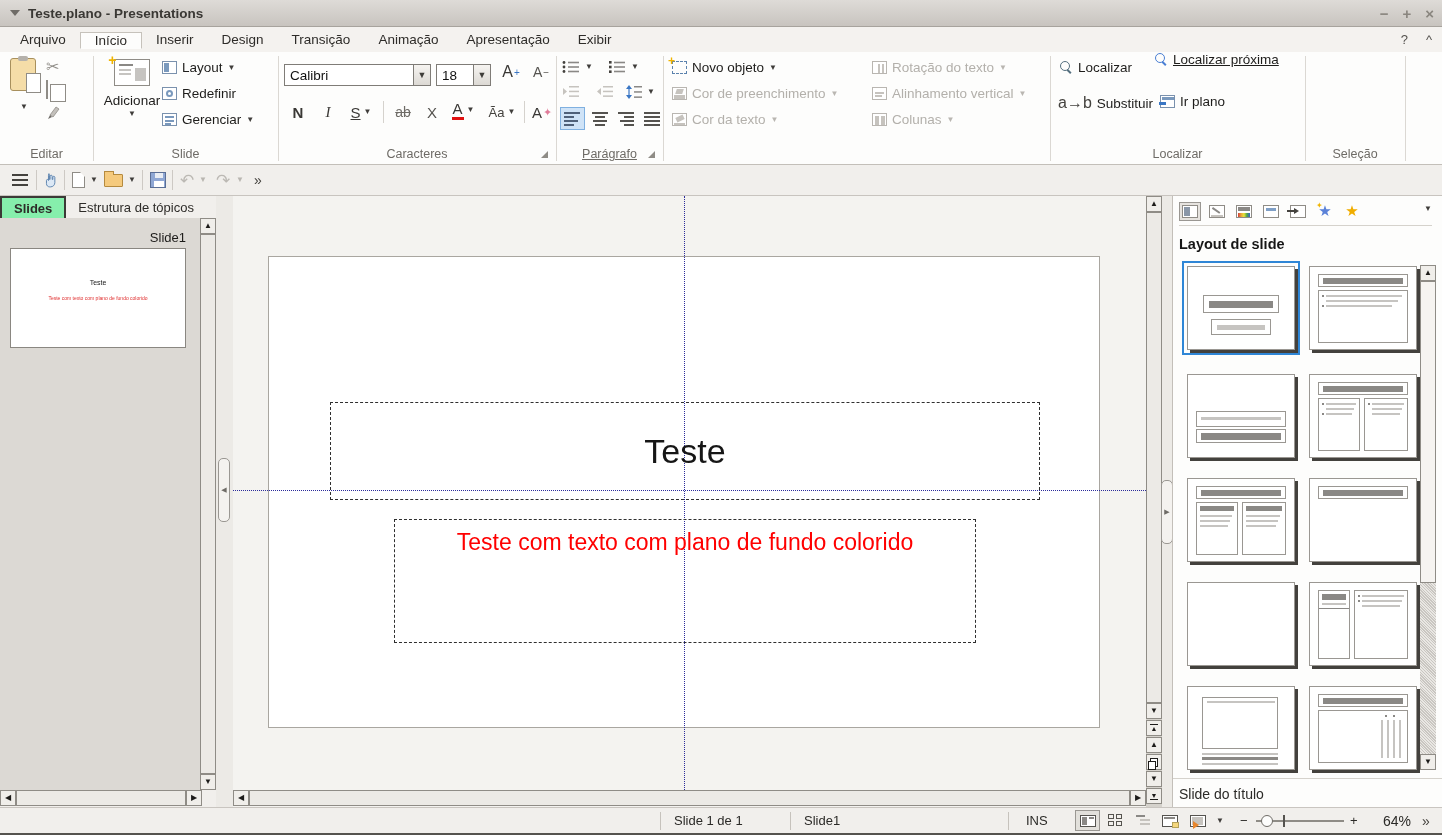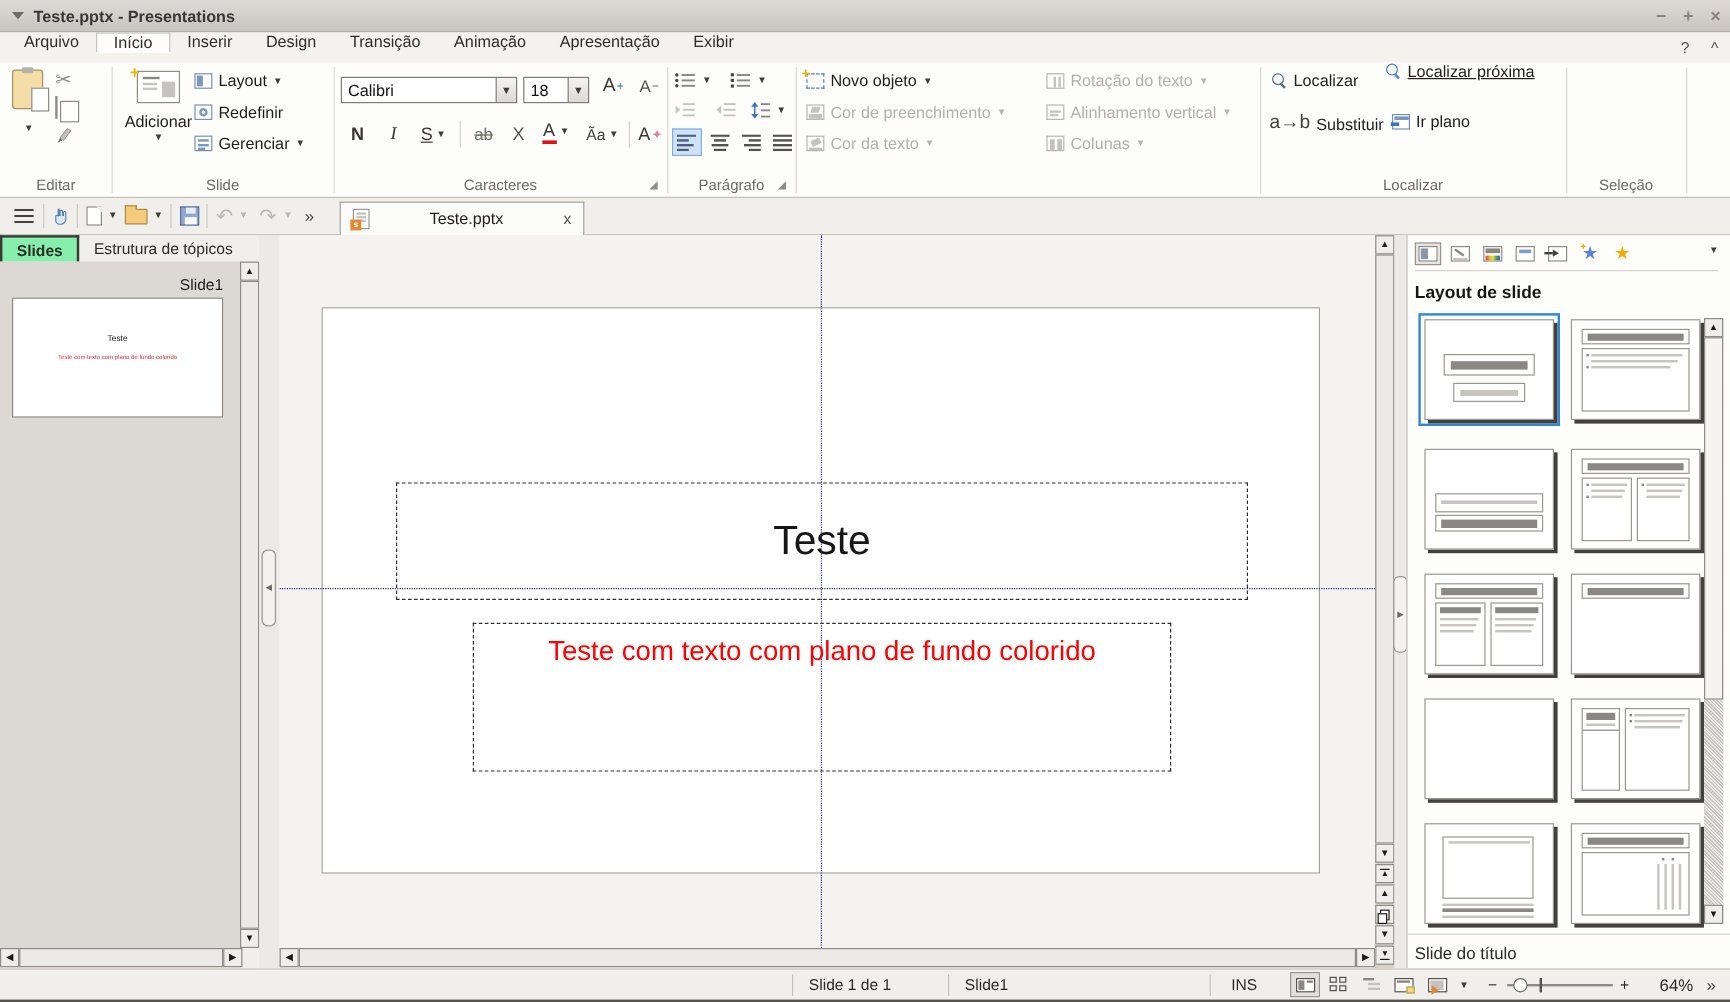--- a/index.html
+++ b/index.html
@@ -13,21 +13,21 @@
     background:linear-gradient(#dedbd7,#c8c4bf); border-bottom:1px solid #a7a39d;
     display:flex; align-items:center; }
   .title-caret { width:0;height:0;border-left:5px solid transparent;border-right:5px solid transparent;
     border-top:6px solid #6f6c67; margin:0 8px 0 10px; }
   .title-text { font-size:13.5px; font-weight:bold; color:#3a3834; }
   .win-controls { position:absolute; right:8px; top:0; height:27px; display:flex; align-items:center; gap:14px; }
   .win-btn { font-size:15px; font-weight:bold; color:#8a867f; line-height:1; }
 
   
   .menubar { left:0; top:27px; width:1442px; height:25px; background:#f4f2ef;
-    display:flex; align-items:flex-start; padding-left:6px; font-size:13.5px; color:#2e2c29; }
+    display:flex; align-items:center; padding-left:6px; font-size:13.5px; color:#2e2c29; }
   .menu-item { display:flex; align-items:center; padding:0 14px; }
   .menu-item.active { background:#fdfdfc; border:1px solid #c6c2bb; border-bottom:1px solid #fdfdfc;
     margin-bottom:-1px; }
   .menu-right { position:absolute; right:10px; top:27px; height:25px; display:flex; align-items:center; gap:18px;
     color:#55534f; font-size:13px; }
 
   
   .ribbon { left:0; top:52px; width:1442px; height:113px; background:#fdfdfc; border-bottom:1px solid #c3bfb9; }
   .grp-sep { position:absolute; top:4px; width:1px; height:105px; background:#dbd8d3; }
   .grp-label { position:absolute; top:95px; height:16px; font-size:12.5px; color:#6e6b66; text-align:center; }
@@ -162,21 +162,21 @@
 
   svg { display:block; }
 </style>
 </head>
 <body>
 
 <div id="app">
 
   <div class="abs titlebar">
     <span class="title-caret"></span>
-    <span class="title-text">Teste.pptx - Presentations</span>
+    <span class="title-text">Teste.plano - Presentations</span>
     <span class="win-controls">
       <span class="win-btn">−</span>
       <span class="win-btn">+</span>
       <span class="win-btn">×</span>
     </span>
   </div>
 
   <div class="abs menubar">
     <span class="menu-item">Arquivo</span>
     <span class="menu-item active">Início</span>
@@ -368,21 +368,21 @@
         </svg>
     </div>
     <div class="align-btn" style="left:640px; top:55px;">
       <svg width="17" height="14" viewBox="0 0 17 14">
           <rect x="0" y="0" width="16" height="2" fill="#55534f"></rect>
           <rect x="0" y="4" width="16" height="2" fill="#55534f"></rect>
           <rect x="0" y="8" width="16" height="2" fill="#55534f"></rect>
           <rect x="0" y="12" width="16" height="2" fill="#55534f"></rect>
         </svg>
     </div>
-    <div class="grp-label" style="left:556px; width:107px;">Parágrafo</div>
+    <div class="grp-label" style="left:556px; width:107px;text-decoration:underline;">Parágrafo</div>
     <div class="launcher" style="left:648px; top:99px;"></div>
 
     
     <div class="rbtn" style="left:672px; top:8px;">
       <span style="position:relative; display:inline-block; width:15px; height:13px; border:1px dashed #5b82ad;">
         <i style="position:absolute; left:-5px; top:-8px; color:#f0b400; font-weight:bold; font-size:12px; font-style:normal;">+</i>
       </span>
       <span>Novo objeto</span>
         <span class="dar">▼</span>
     </div>
@@ -485,28 +485,20 @@
     <div class="qitem" style="left:199px;">
         <span class="dar" style="color:#b9b6b1;">▼</span>
       </div>
     <div class="qitem undo-redo" style="left:216px;">↷</div>
     <div class="qitem" style="left:236px;">
         <span class="dar" style="color:#b9b6b1;">▼</span>
       </div>
     <div class="qitem" style="left:254px; font-size:14px; color:#44423e;">»</div>
   </div>
 
-  <div class="doc-tab">
-    <span class="ptab-icon">
-        <i></i>
-        <b>s</b>
-      </span>
-    <span class="tab-title">Teste.pptx</span>
-    <span class="tab-close">x</span>
-  </div>
 
   <div class="abs lp-tabs">
     <span class="lp-tab active">Slides</span>
     <span class="lp-tab">Estrutura de tópicos</span>
   </div>
   <div class="abs lp-body">
     <span class="lp-slide-label">Slide1</span>
     <div class="lp-thumb">
       <span class="tt">Teste</span>
       <span class="tb">Teste com texto com plano de fundo colorido</span>

